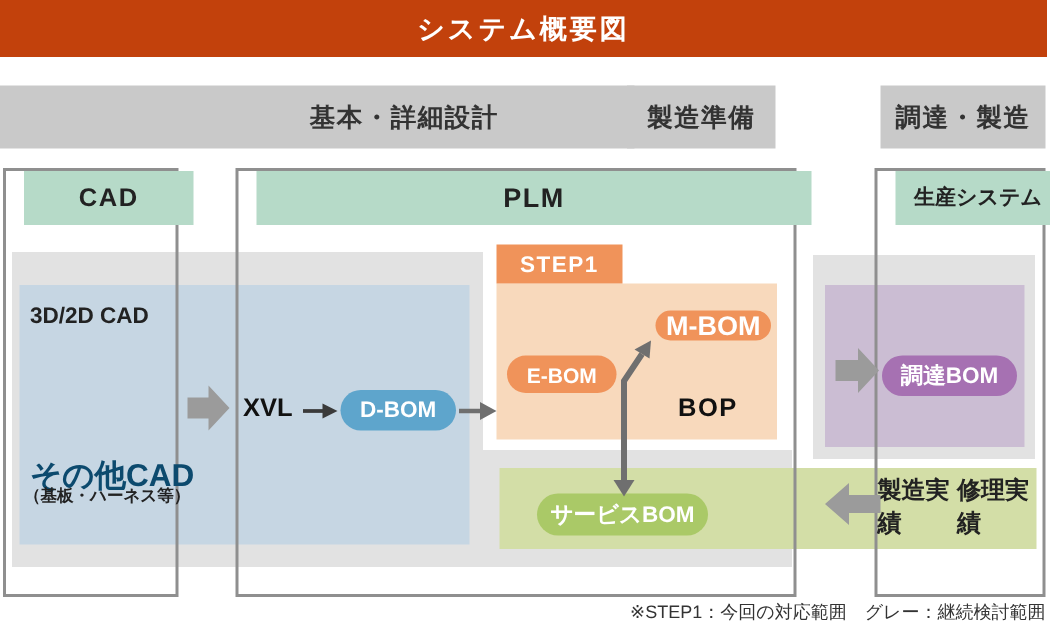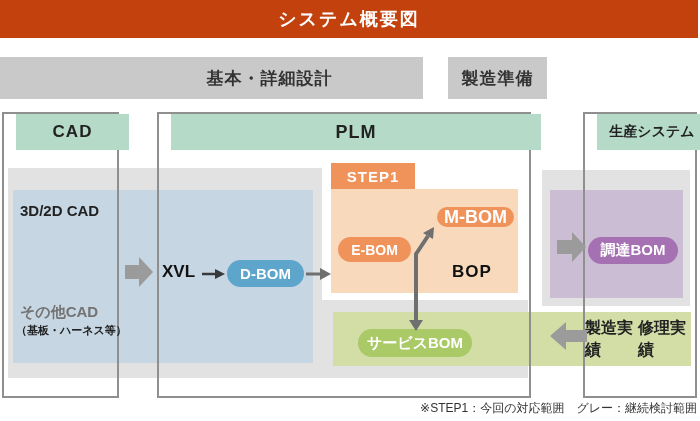--- a/index.html
+++ b/index.html
@@ -12,21 +12,21 @@
   
   .title-bar{left:0;top:0;width:698px;height:38px;background:#c2410c;
     display:flex;align-items:center;justify-content:center;
     color:#fff;font-weight:bold;font-size:18px;letter-spacing:2px;}
 
   
   .phase{top:57px;height:42px;background:#c9c9c9;color:#333;
     display:flex;align-items:center;justify-content:center;
     font-weight:bold;font-size:17px;letter-spacing:1px;}
   .phase-design{left:0;width:423px;padding-left:116px;}
-  .phase-prep{left:448px;width:99px;}
+  .phase-prep{left:418px;width:99px;}
   .phase-procure{left:587px;width:110px;}
 
   
   .zone{background:#e2e2e2;}
   .zone-a{left:8px;top:168px;width:314px;height:210px;}
   .zone-b{left:322px;top:300px;width:206px;height:78px;}
   .zone-c{left:542px;top:170px;width:148px;height:136px;}
 
   
   .blue-box{left:13px;top:190px;width:300px;height:173px;background:#c6d6e3;}
@@ -42,21 +42,21 @@
   .col-plm{left:157px;width:374px;}
   .col-prod{left:583px;width:114px;}
   .mint{top:114px;height:36px;background:#b6dac8;color:#222;
     display:flex;align-items:center;justify-content:center;font-weight:600;margin-left:12px;}
   .mint-cad{left:4px;width:113px;font-size:17px;letter-spacing:1px;}
   .mint-plm{left:159px;width:370px;font-size:18px;letter-spacing:1px;}
   .mint-prod{left:585px;width:110px;font-size:14px;}
 
   
   .cad-item1{left:20px;top:202px;font-size:15px;font-weight:600;color:#222;}
-  .cad-item2{left:20px;top:303px;font-size:15px;font-weight:600;color:#737373;}
+  .cad-item2{left:20px;top:303px;font-size:21px;font-weight:600;color:#0c4a6e;}
   .cad-item2sub{left:16px;top:323px;font-size:11px;font-weight:600;color:#222;}
 
   
   .xvl{left:162px;top:262px;font-size:17px;font-weight:bold;color:#111;}
   .pill{color:#fff;font-weight:bold;display:flex;align-items:center;justify-content:center;}
   .pill-dbom{left:227px;top:260px;width:77px;height:27px;border-radius:14px;background:#5ea5cc;font-size:15px;}
   .pill-ebom{left:338px;top:237px;width:73px;height:25px;border-radius:13px;background:#f0935a;font-size:14px;}
   .pill-mbom{left:437px;top:207px;width:77px;height:20px;border-radius:13px;background:#f0935a;font-size:18px;}
   .bop{left:452px;top:262px;font-size:17px;font-weight:600;color:#111;letter-spacing:1px;}
   .pill-service{left:358px;top:329px;width:114px;height:28px;border-radius:14px;background:#aac967;font-size:15px;}
@@ -71,20 +71,21 @@
 </style>
 </head>
 <body>
 
 <div id="stage">
 
   <div class="abs title-bar">システム概要図</div>
 
   <div class="abs phase phase-design">基本・詳細設計</div>
   <div class="abs phase phase-prep">製造準備</div>
+  <div class="abs phase phase-procure">調達・製造</div>
 
   <div class="abs zone zone-a"></div>
   <div class="abs zone zone-b"></div>
   <div class="abs zone zone-c"></div>
 
   <div class="abs blue-box"></div>
   <div class="abs green-band"></div>
   <div class="abs purple-box"></div>
   <div class="abs peach-box"></div>
   <div class="abs step1-tab">STEP1</div>

